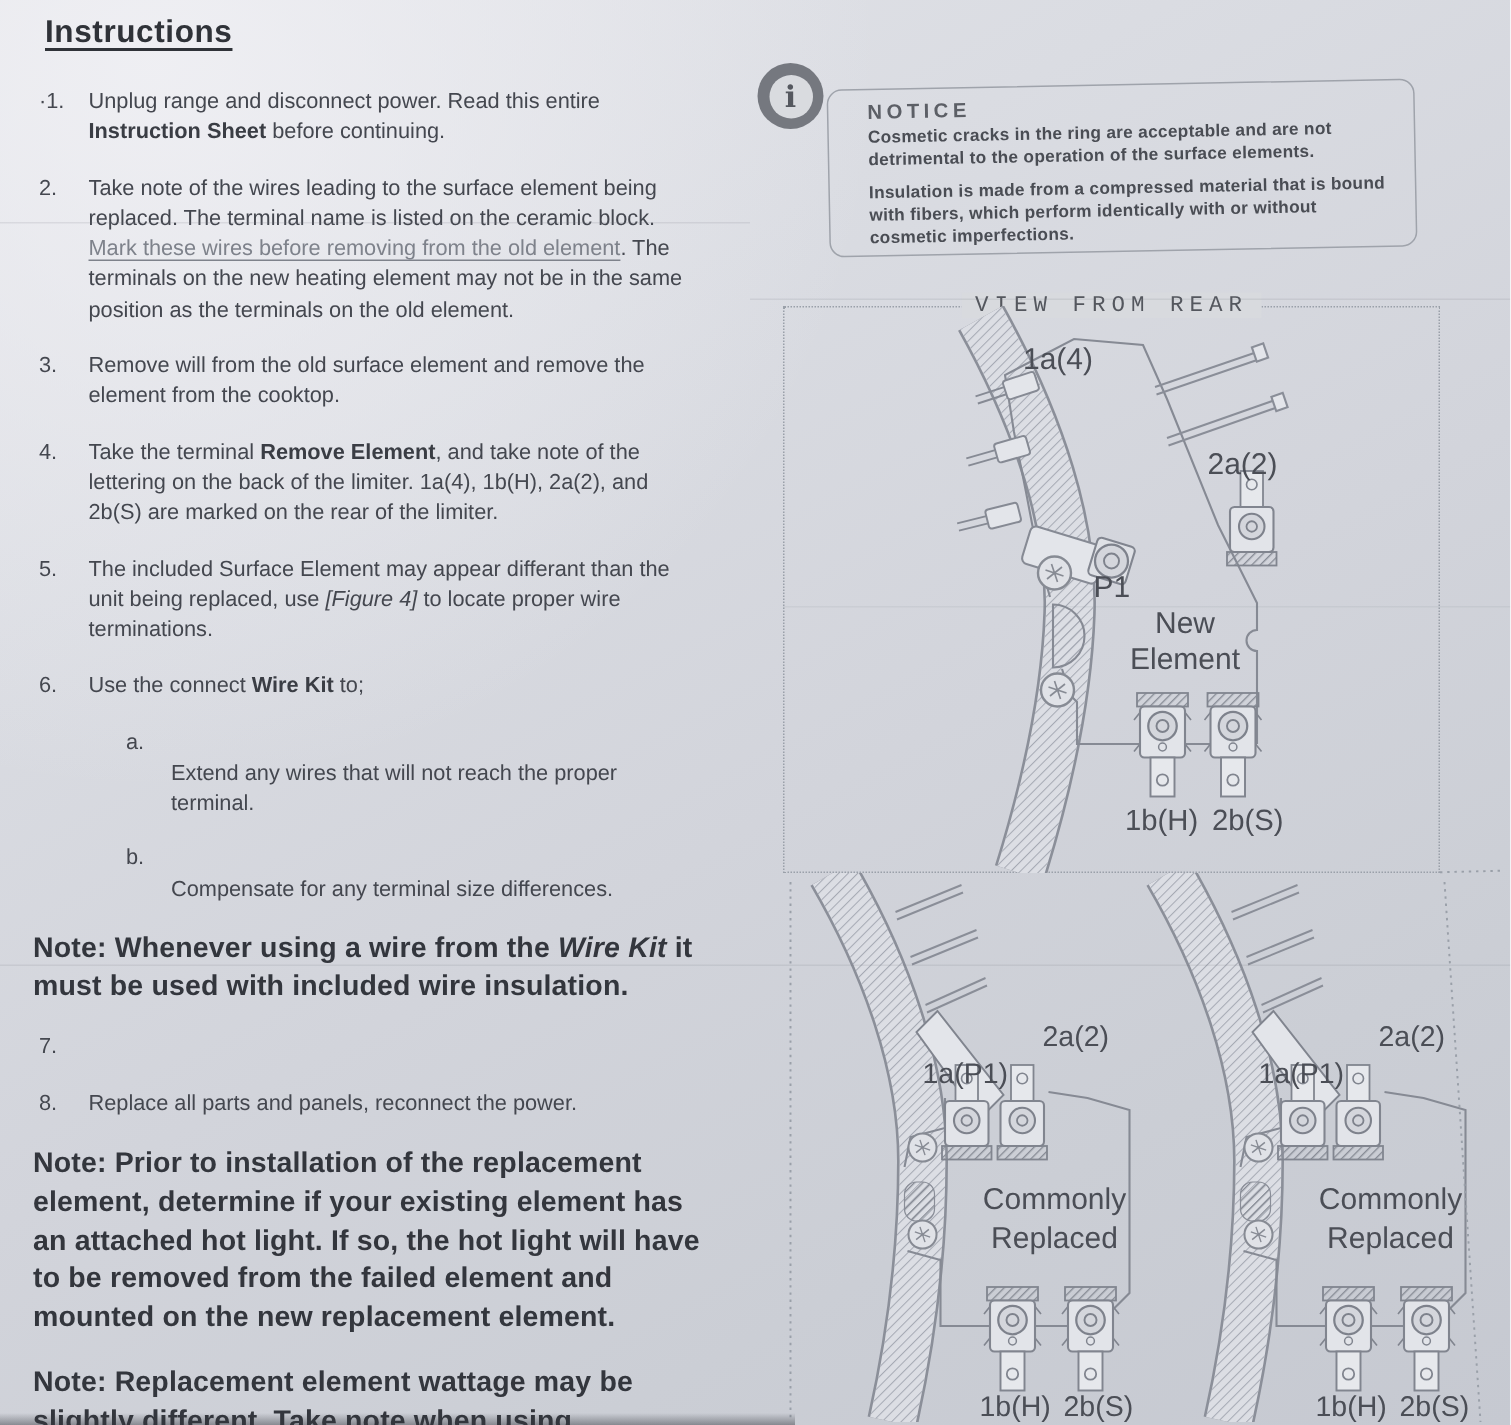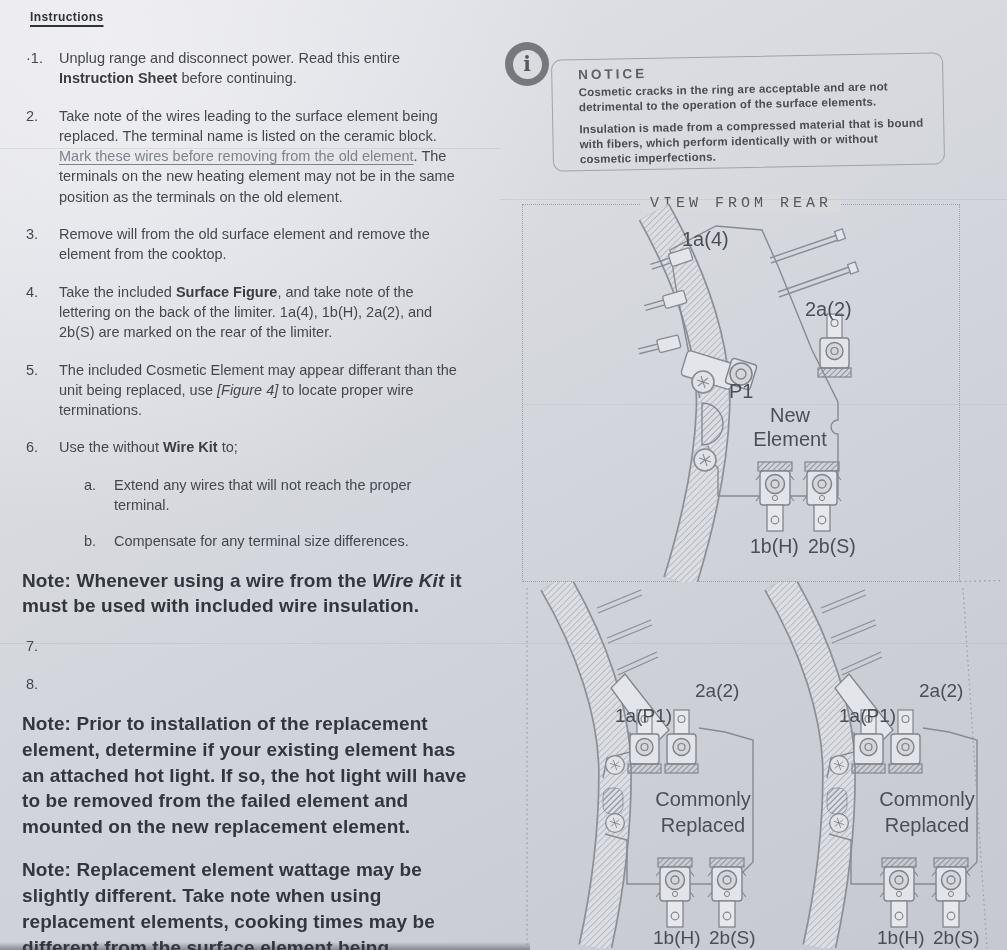--- a/index.html
+++ b/index.html
@@ -7,30 +7,30 @@
     position:relative; width:1007px; height:950px; overflow:hidden;
     font-family:"Liberation Sans", sans-serif;
     background:
       radial-gradient(ellipse at 10% 4%, rgba(240,240,244,.9) 0%, rgba(240,240,244,0) 38%),
       linear-gradient(152deg,#e3e4e9 0%,#dadce2 28%,#d2d4db 55%,#cbced5 78%,#c6c9d1 100%);
     color:#44474f;
   }
   
   .col-left{position:absolute; left:26px; top:4px; width:474px;}
   .title{
-    font-size:12px; font-weight:bold; color:#2f3238; margin:6px 0 24px 4px;
+    font-size:21px; font-weight:bold; color:#2f3238; margin:6px 0 24px 4px;
     text-decoration:underline; text-underline-offset:4px; text-decoration-thickness:1.5px;
     letter-spacing:.4px;
   }
   .item{display:flex; margin-bottom:17px; font-size:14.5px; line-height:1.4;}
   .item .num{flex:0 0 33px; width:33px;}
   .item .body{margin:0; width:398px;}
   .item.sub{margin-left:58px; margin-bottom:16px;}
   .item.sub .num{flex:0 0 30px; width:30px;}
-  .item.sub .body{width:340px;}
+  .item.sub .body{width:340px;margin-top:21px;}
   .b{font-weight:bold; color:#3a3d44;}
   .i{font-style:italic;}
   .ul{color:#7e828b; text-decoration:underline; text-underline-offset:3px;}
   .note{
     font-weight:bold; color:#33363d; font-size:19px; line-height:1.36;
     margin:0 0 17px -4px; width:452px; letter-spacing:.1px;
   }
   
   .crease{position:absolute; height:1px; background:rgba(116,120,130,.28); pointer-events:none;}
   .shadow-bottom{
@@ -86,51 +86,52 @@
       <p class="body"><span>Take note of the wires leading to the surface element being replaced. The terminal name is listed on the ceramic block. </span><span class="ul">Mark these wires before removing from the old element</span><span>. The terminals on the new heating element may not be in the same position as the terminals on the old element.</span></p>
     </div>
 
     <div class="item">
       <span class="num">3.</span>
       <p class="body"><span>Remove will from the old surface element and remove the element from the cooktop.</span></p>
     </div>
 
     <div class="item">
       <span class="num">4.</span>
-      <p class="body"><span>Take the included </span><span class="b">Surface Figure</span><span>, and take note of the lettering on the back of the limiter. 1a(4), 1b(H), 2a(2), and 2b(S) are marked on the rear of the limiter.</span></p>
+      <p class="body"><span>Take the terminal </span><span class="b">Remove Element</span><span>, and take note of the lettering on the back of the limiter. 1a(4), 1b(H), 2a(2), and 2b(S) are marked on the rear of the limiter.</span></p>
     </div>
 
     <div class="item">
       <span class="num">5.</span>
-      <p class="body"><span>The included Cosmetic Element may appear differant than the unit being replaced, use </span><span class="i">[Figure 4]</span><span> to locate proper wire terminations.</span></p>
+      <p class="body"><span>The included Surface Element may appear differant than the unit being replaced, use </span><span class="i">[Figure 4]</span><span> to locate proper wire terminations.</span></p>
     </div>
 
     <div class="item">
       <span class="num">6.</span>
-      <p class="body"><span>Use the without </span><span class="b">Wire Kit</span><span> to;</span></p>
+      <p class="body"><span>Use the connect </span><span class="b">Wire Kit</span><span> to;</span></p>
     </div>
 
     <div class="item sub">
       <span class="num">a.</span>
       <p class="body">Extend any wires that will not reach the proper terminal.</p>
     </div>
 
     <div class="item sub">
       <span class="num">b.</span>
       <p class="body">Compensate for any terminal size differences.</p>
     </div>
 
     <p class="note"><span>Note: Whenever using a wire from the </span><span class="i">Wire Kit</span><span> it must be used with included wire insulation.</span></p>
 
     <div class="item">
       <span class="num">7.</span>
     </div>
 
     <div class="item">
       <span class="num">8.</span>
+      <p class="body"><span>Replace all parts and panels, reconnect the power.</span></p>
     </div>
 
     <p class="note"><span>Note: Prior to installation of the replacement element, determine if your existing element has an attached hot light. If so, the hot light will have to be removed from the failed element and mounted on the new replacement element.</span></p>
 
     <p class="note"><span>Note: Replacement element wattage may be slightly different. Take note when using replacement elements, cooking times may be different from the surface element being replaced.</span></p>
   </div>
 
   <div class="info-badge">
     <div class="inner">i</div>
   </div>

